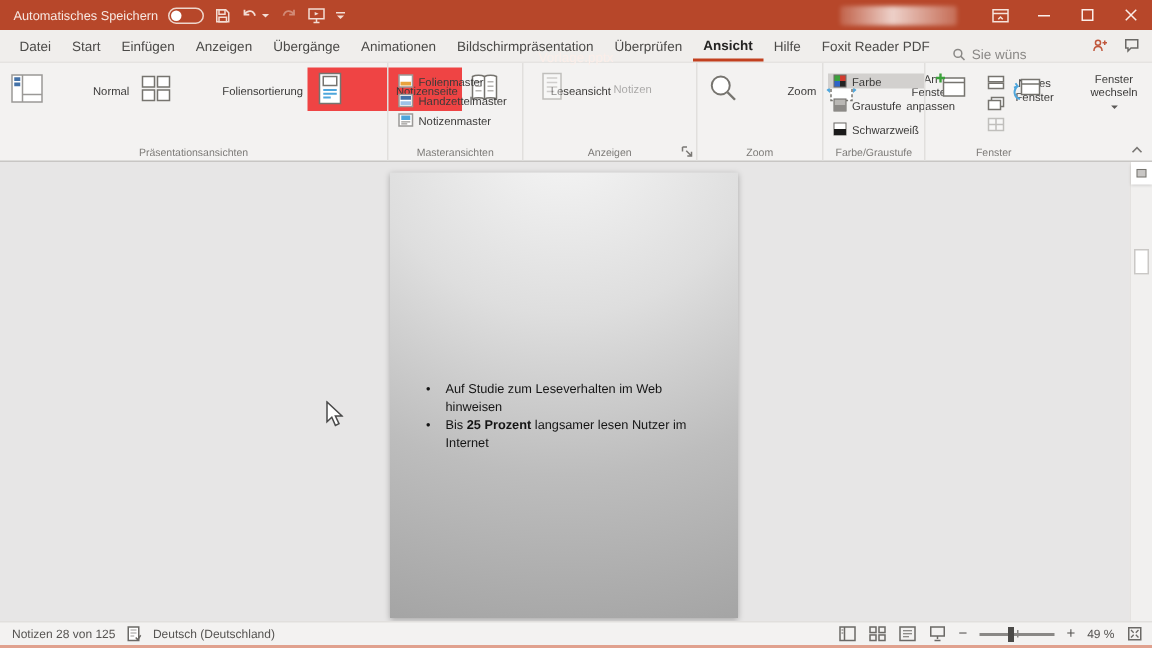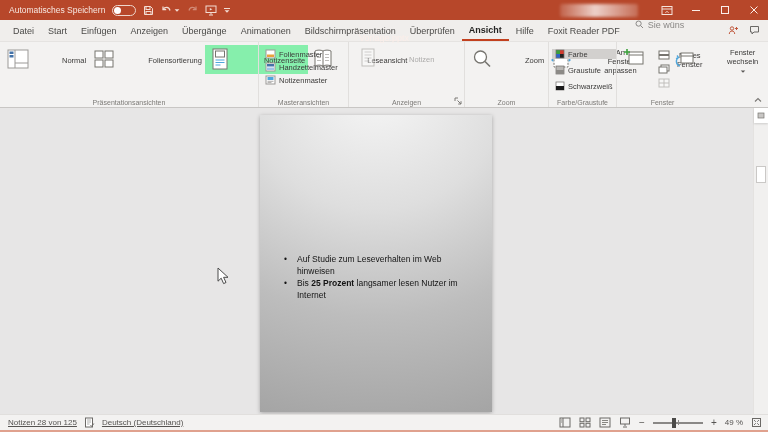--- a/index.html
+++ b/index.html
@@ -15,31 +15,31 @@
   .toggle .knob { position:absolute; left:1px; top:1px; width:7px; height:7px; border-radius:50%; background:#fff; }
   .win-title { position:absolute; left:0; right:0; top:0; height:20px; display:flex; align-items:center; justify-content:center; font-size:9px; color:#fbeee9; pointer-events:none; z-index:1;margin-top:28px; }
   .tb-right { position:absolute; right:0; top:0; height:20px; display:flex; align-items:center; z-index:2; }
   .account-pill { width:78px; height:13px; margin-right:14px; border-radius:2px; background:linear-gradient(90deg,rgba(255,255,255,.15),rgba(255,255,255,.75) 45%,rgba(255,255,255,.2)); filter:blur(1.5px); }
   .winbtn { width:29px; height:20px; display:flex; align-items:center; justify-content:center; }
 
   
   .tabrow { position:absolute; top:20px; left:0; right:0; height:22px; background:#f0eeec; display:flex; align-items:stretch; padding-left:6px; border-bottom:1px solid #e5e3e1; }
   .tab { display:flex; align-items:center; padding:0 7px; font-size:9px; color:#4b4a48; white-space:nowrap; }
   .tab.active { color:#252423; font-weight:bold; border-bottom:2.5px solid #c2401f; }
-  .searchbox { display:flex; align-items:flex-start; gap:4px; margin-left:8px; font-size:9px; color:#8a8886; white-space:nowrap; }
+  .searchbox { display:flex; align-items:flex-end; gap:4px; margin-left:8px; font-size:9px; color:#8a8886; white-space:nowrap; }
   .tabrow-right { margin-left:auto; display:flex; align-items:center; gap:10px; padding-right:8px; }
 
   
   .ribbon { position:absolute; top:42px; left:0; right:0; height:66px; background:#f3f2f1; border-bottom:1px solid #c8c6c4; display:flex; align-items:stretch; }
   .rgroup { position:relative; display:flex; align-items:flex-start; padding:3px 3px 13px 3px; }
   .rgroup + .rgroup { border-left:1px solid #e1dfdd; }
   .glabel { position:absolute; bottom:1px; left:0; right:0; text-align:center; font-size:7px; color:#7d7b78; white-space:nowrap; }
   .bigbtn { display:flex; flex-direction:row; align-items:center; justify-content:flex-start; padding:3px 3px 1px 3px; font-size:7.5px; line-height:1.2; color:#3b3a39; text-align:center;gap:32px; }
   .bigbtn .bicon { margin-bottom:3px; }
-  .bigbtn.active { background:#86efac; }
+  .bigbtn.active { background:#ef4444; }
   .stack { display:flex; flex-direction:column; justify-content:flex-start; gap:3px; padding-top:4px; }
   .smallbtn { display:flex; align-items:center; gap:3px; font-size:7.5px; color:#3b3a39; padding:0 3px; white-space:nowrap; }
   .smallbtn.active { background:#d2d0ce; }
   .chkrow { display:flex; align-items:center; gap:4px; font-size:7.5px; color:#3b3a39; white-space:nowrap; }
   .chk { width:9px; height:9px; border:1px solid #8a8886; background:#fff; }
   .disabled { opacity:.4; }
   .dlg-launcher { position:absolute; right:2px; bottom:2px; }
   .caret-down { width:0; height:0; border-left:3px solid transparent; border-right:3px solid transparent; border-top:3.5px solid #5a5856; display:inline-block; }
   .collapse-btn { position:absolute; right:5px; bottom:3px; }
 
@@ -55,21 +55,21 @@
 
   
   .vscroll { position:absolute; right:0; top:0; bottom:0; width:15px; background:#f1f0ef; border-left:1px solid #e4e2e0; }
   .scroll-top-btn { position:absolute; top:0; left:0; right:0; height:15px; background:#fff; box-shadow:0 1px 2px rgba(0,0,0,.15); display:flex; align-items:center; justify-content:center; }
   .scroll-thumb { position:absolute; top:58px; left:2px; right:2px; height:17px; background:#fff; border:1px solid #cac8c6; }
 
   .cursor { position:absolute; left:217px; top:159px; z-index:5; }
 
   
   .statusbar { position:absolute; left:0; right:0; bottom:0; height:18px; background:#f3f2f1; border-top:1px solid #e1dfdd; display:flex; align-items:center; justify-content:space-between; padding:0 6px 2px 8px; font-size:8px; color:#565452; }
-  .sb-left { display:flex; align-items:center; gap:7px;text-decoration:underline; }
+  .sb-left { display:flex; align-items:center; gap:7px; }
   .sb-right { display:flex; align-items:center; gap:8px; }
   .bottom-line { position:absolute; left:0; right:0; bottom:0; height:2px; background:#e0a18e; }
   .zoom-slider { position:relative; width:50px; height:10px; }
   .zoom-slider .track { position:absolute; top:4.5px; left:0; right:0; height:1.5px; background:#8a8886; }
   .zoom-slider .notch { position:absolute; top:2.5px; left:50%; width:1px; height:5px; background:#8a8886; }
   .zoom-slider .thumb { position:absolute; top:0; left:38%; width:4px; height:10px; background:#4b4a48; }
 </style>
 </head>
 <body>
 

